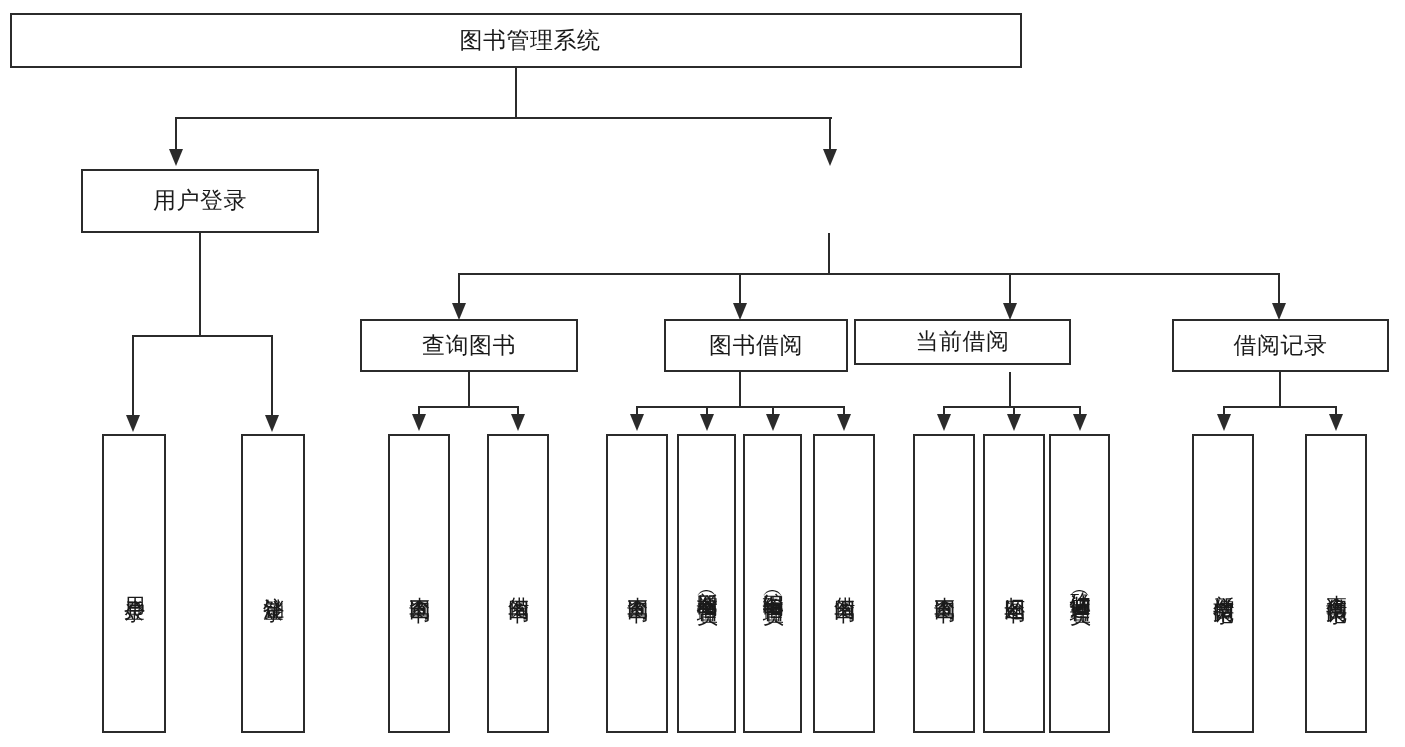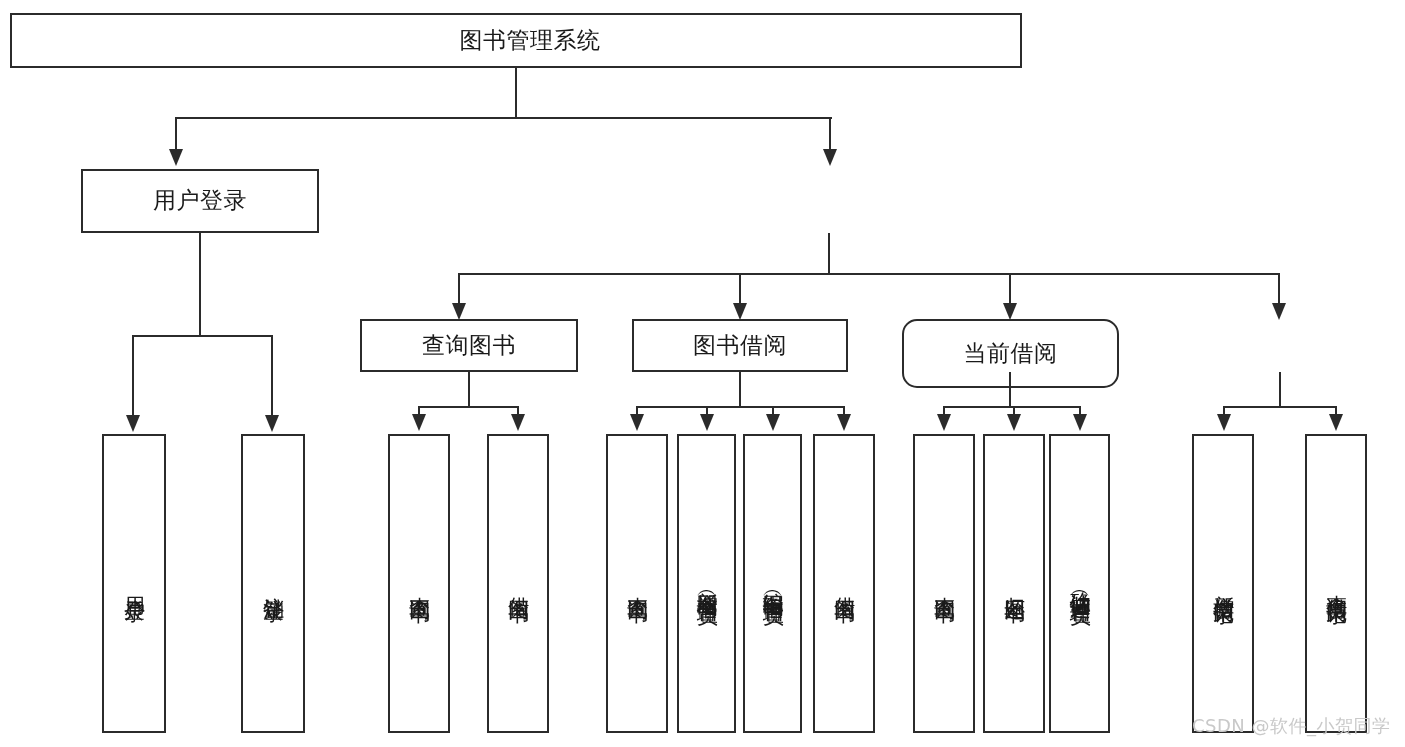--- a/index.html
+++ b/index.html
@@ -114,25 +114,28 @@
   <div class="edge vline" style="left:739px; top:273px; height:32px;"></div>
   <div class="arrow" style="left:733px; top:303px;"></div>
   <div class="edge vline" style="left:1009px; top:273px; height:32px;"></div>
   <div class="arrow" style="left:1003px; top:303px;"></div>
   <div class="edge vline" style="left:1278px; top:273px; height:32px;"></div>
   <div class="arrow" style="left:1272px; top:303px;"></div>
 
   <div class="node h" style="left:360px; top:319px; width:218px; height:53px;">
     <span class="lbl">查询图书</span>
   </div>
-  <div class="node h" style="left:632px; top:319px; width:216px; height:53px;">
+  <div class="node h" style="left:664px; top:319px; width:184px; height:53px;">
     <span class="lbl">图书借阅</span>
   </div>
-  <div class="node h" style="left:902px; top:319px; width:217px; height:69px;border-radius:15px;">
+  <div class="node h" style="left:854px; top:319px; width:217px; height:46px;">
     <span class="lbl">当前借阅</span>
+  </div>
+  <div class="node h" style="left:1172px; top:319px; width:217px; height:53px;">
+    <span class="lbl">借阅记录</span>
   </div>
 
   <div class="edge vline" style="left:468px; top:372px; height:36px;"></div>
   <div class="edge hline" style="left:419px; top:406px; width:100px;"></div>
   <div class="edge vline" style="left:418px; top:406px; height:12px;"></div>
   <div class="arrow" style="left:412px; top:414px;"></div>
   <div class="edge vline" style="left:517px; top:406px; height:12px;"></div>
   <div class="arrow" style="left:511px; top:414px;"></div>
 
   <div class="edge vline" style="left:739px; top:372px; height:36px;"></div>
@@ -199,15 +202,14 @@
     <span class="lbl">确认归还（管理员）</span>
   </div>
 
   <div class="node v" style="left:1192px; top:434px; width:62px; height:299px;">
     <span class="lbl">新增借阅记录</span>
   </div>
   <div class="node v" style="left:1305px; top:434px; width:62px; height:299px;">
     <span class="lbl">查询借阅记录</span>
   </div>
 
-  <div class="watermark" style="left:1192px; top:714px;">CSDN @软件_小贺同学</div>
 
 </div>
 
 </body></html>

